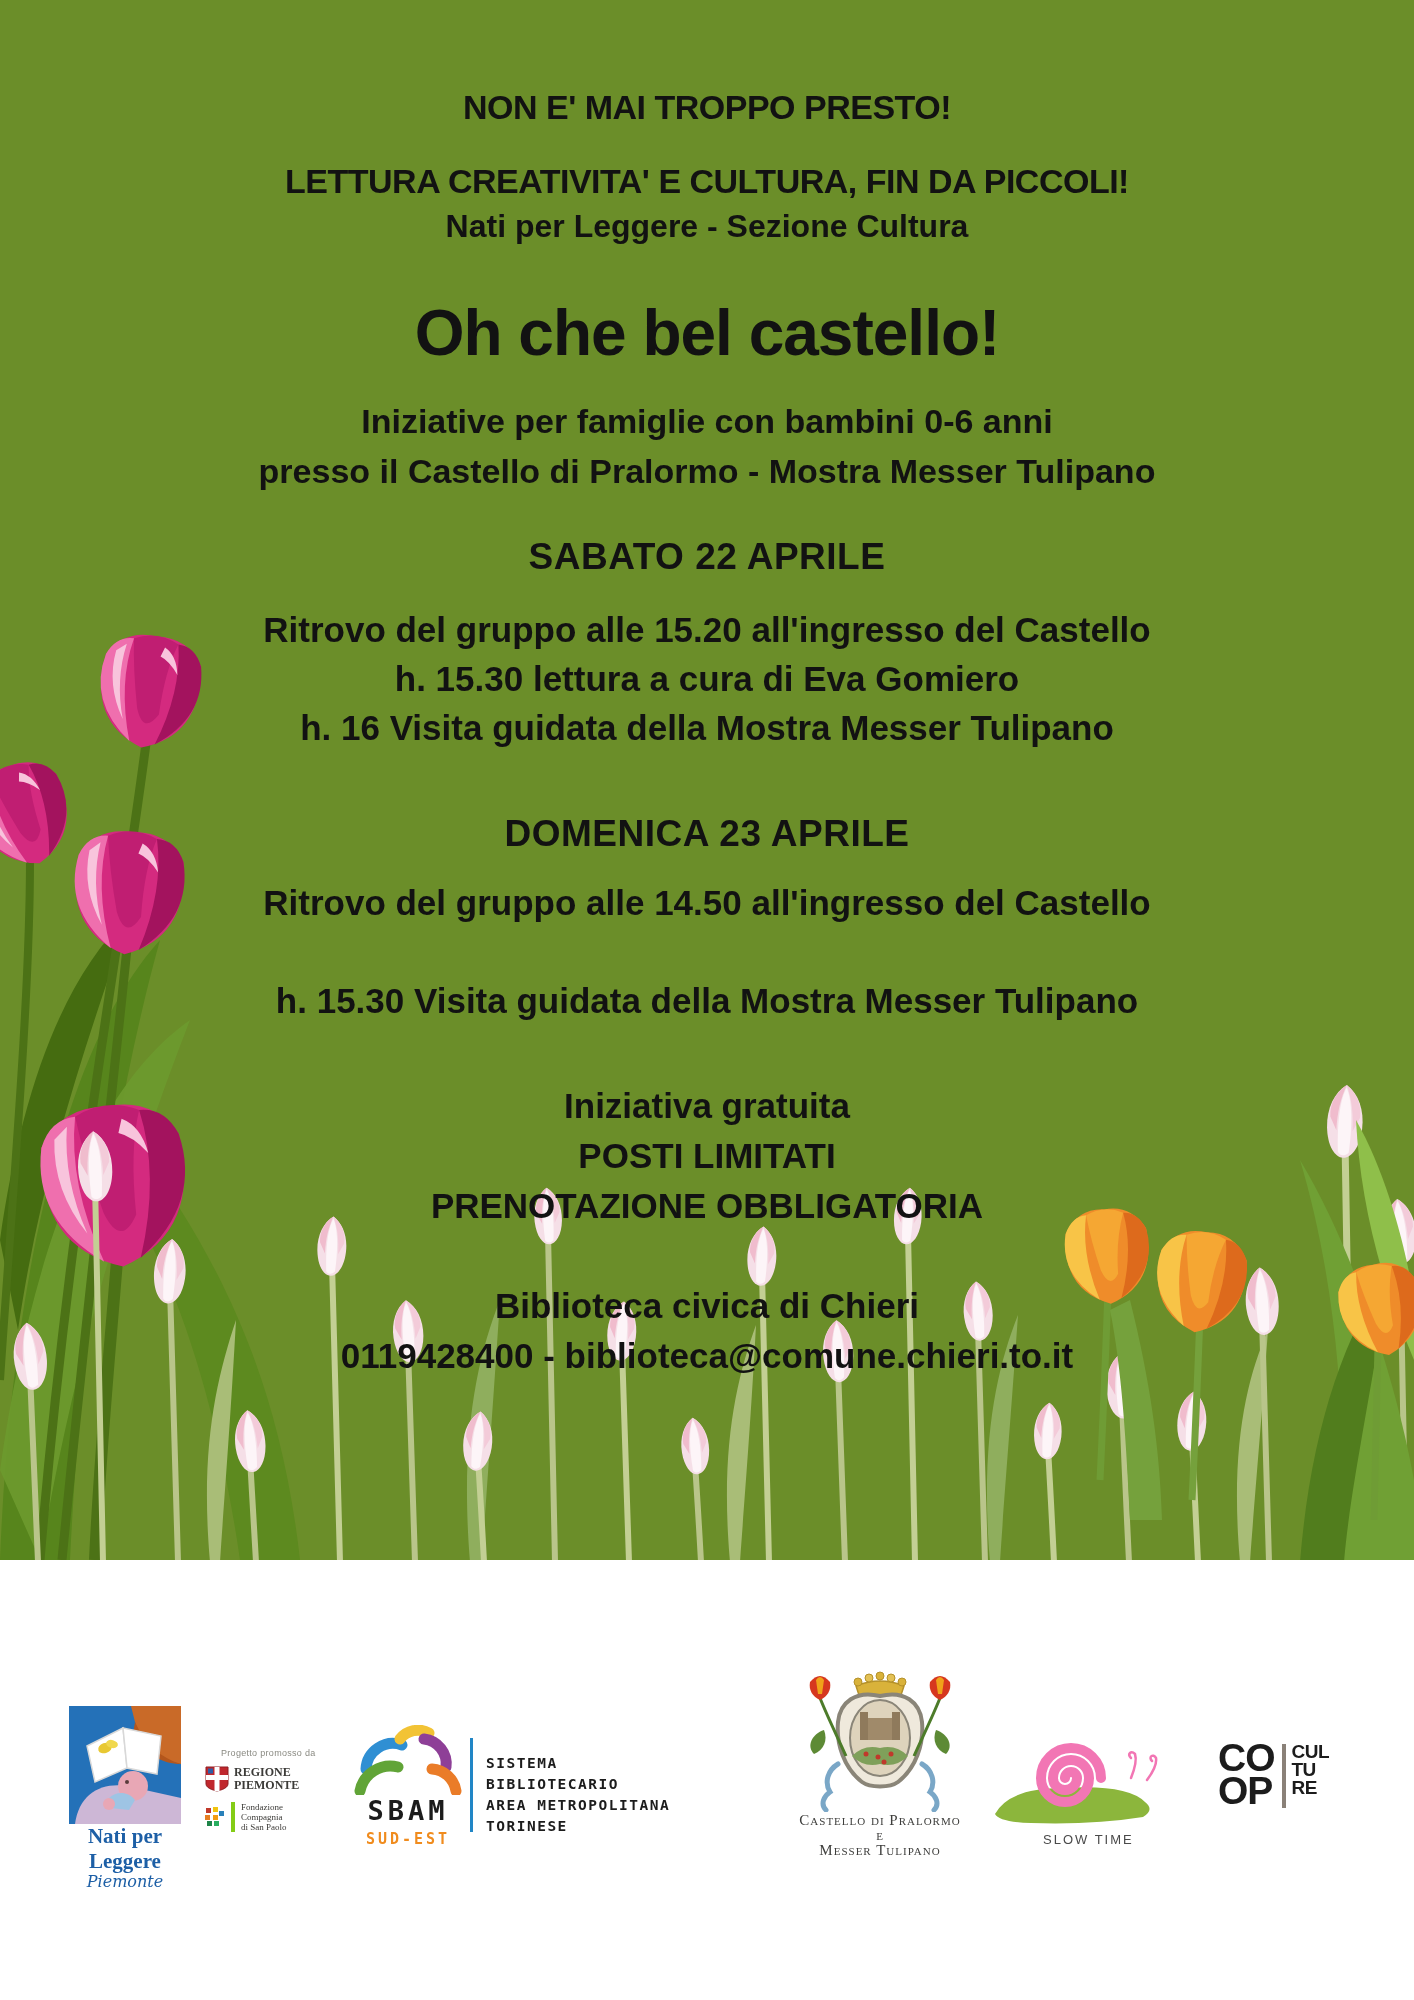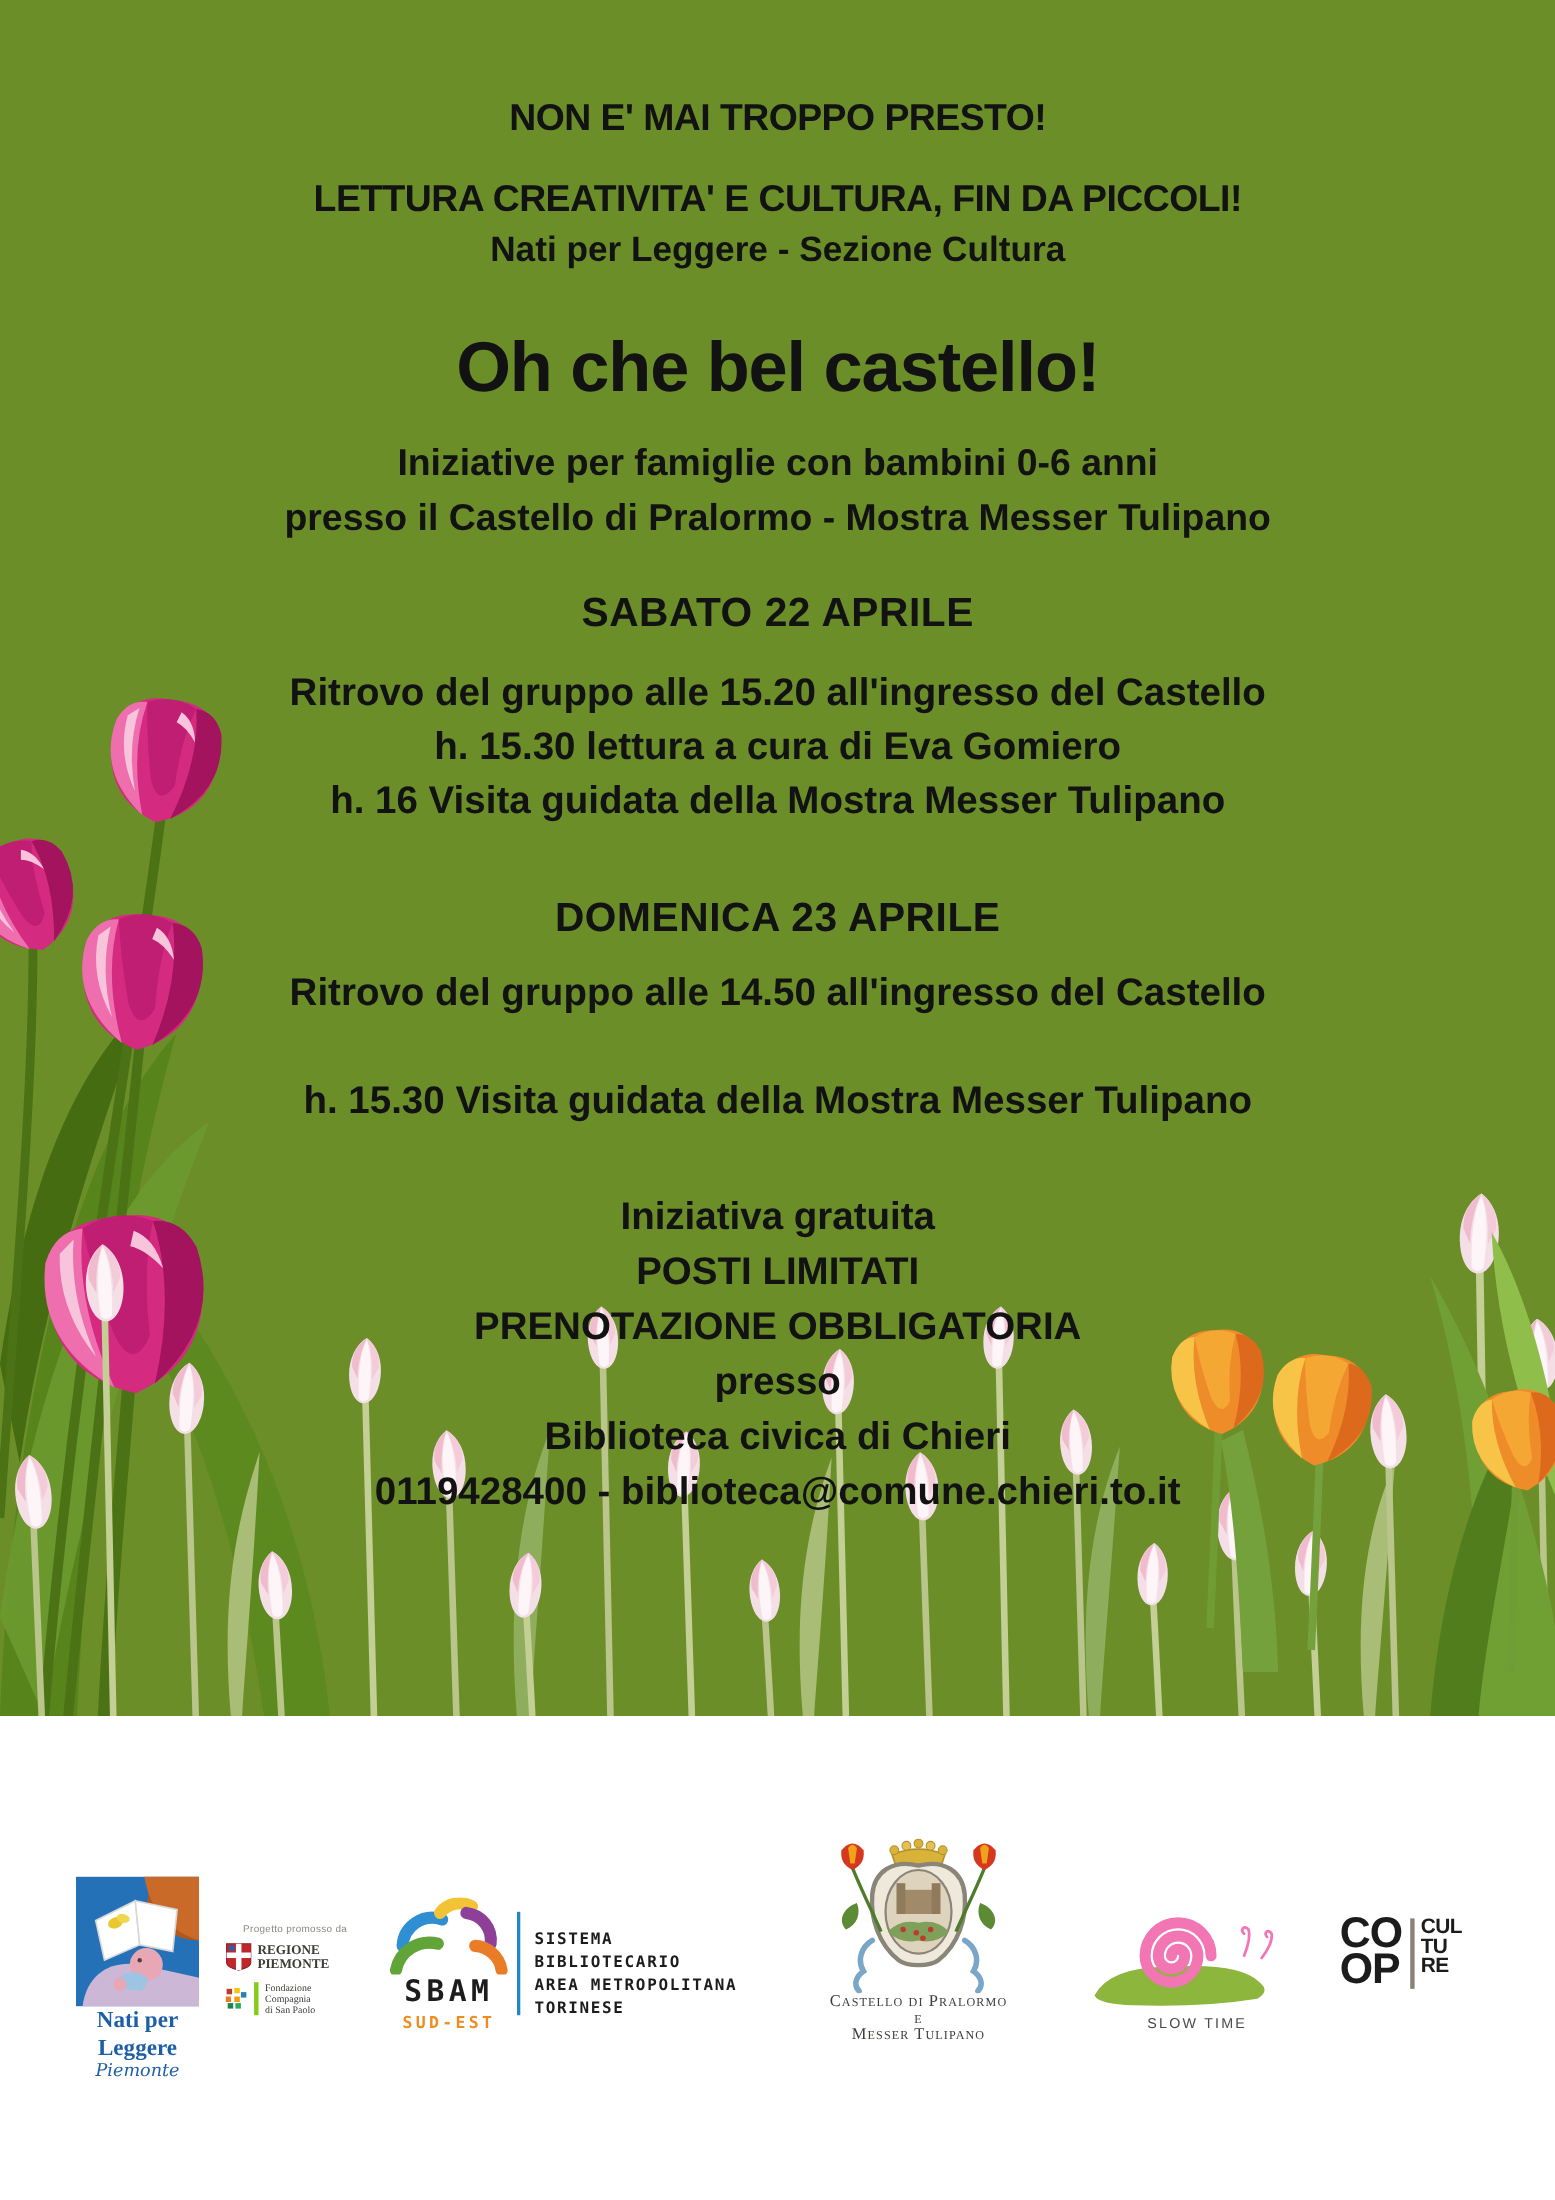--- a/index.html
+++ b/index.html
@@ -174,21 +174,20 @@
     <div class="line body" style="top:659px">h. 15.30 lettura a cura di Eva Gomiero</div>
     <div class="line body" style="top:708px">h. 16 Visita guidata della Mostra Messer Tulipano</div>
 
     <div class="line day" style="top:813px">DOMENICA 23 APRILE</div>
     <div class="line body" style="top:883px">Ritrovo del gruppo alle 14.50 all'ingresso del Castello</div>
     <div class="line body" style="top:981px">h. 15.30 Visita guidata della Mostra Messer Tulipano</div>
 
     <div class="line body" style="top:1086px">Iniziativa gratuita</div>
     <div class="line body" style="top:1136px">POSTI LIMITATI</div>
     <div class="line body" style="top:1186px">PRENOTAZIONE OBBLIGATORIA</div>
-    <div class="line body" style="top:1236px">presso</div>
     <div class="line body" style="top:1286px">Biblioteca civica di Chieri</div>
     <div class="line body" style="top:1336px">0119428400 - biblioteca@comune.chieri.to.it</div>
   </div>
 
   <div class="footer">
 
     <div class="logo" style="left:50px; top:146px; width:150px;">
       <svg width="112" height="118" viewBox="0 0 112 118" style="display:block; margin:0 auto;">
         <rect x="0" y="0" width="112" height="118" fill="#2471b8"></rect>
         <path d="M62,0 L112,0 L112,58 C92,54 74,40 66,16 Z" fill="#c96a28"></path>
@@ -253,21 +252,21 @@
 
     <div class="sbam-sep" style="left:470px; top:178px; height:94px;"></div>
 
     <div class="logo sistema" style="left:486px; top:193px;">
       <div>SISTEMA</div>
       <div>BIBLIOTECARIO</div>
       <div>AREA METROPOLITANA</div>
       <div>TORINESE</div>
     </div>
 
-    <div class="logo" style="left:749px; top:100px; width:172px;">
+    <div class="logo" style="left:794px; top:100px; width:172px;">
       <svg width="172" height="152" viewBox="0 0 172 152" style="display:block; margin:0 auto;">
 
         <path d="M62,26 Q86,16 110,26 L106,38 Q86,32 66,38 Z" fill="#d9b23a" stroke="#b4912a" stroke-width="1.5"></path>
         <circle cx="64" cy="22" r="4" fill="#d9b23a" stroke="#b4912a"></circle>
         <circle cx="75" cy="18" r="4" fill="#e3c155" stroke="#b4912a"></circle>
         <circle cx="86" cy="16" r="4" fill="#d9b23a" stroke="#b4912a"></circle>
         <circle cx="97" cy="18" r="4" fill="#e3c155" stroke="#b4912a"></circle>
         <circle cx="108" cy="22" r="4" fill="#d9b23a" stroke="#b4912a"></circle>
 
         <path d="M86,36 C110,30 126,42 128,62 C130,84 122,108 104,122 C96,128 76,128 68,122 C50,108 42,84 44,62 C46,42 62,30 86,36 Z" fill="#efe9dc" stroke="#8a8578" stroke-width="4"></path>

